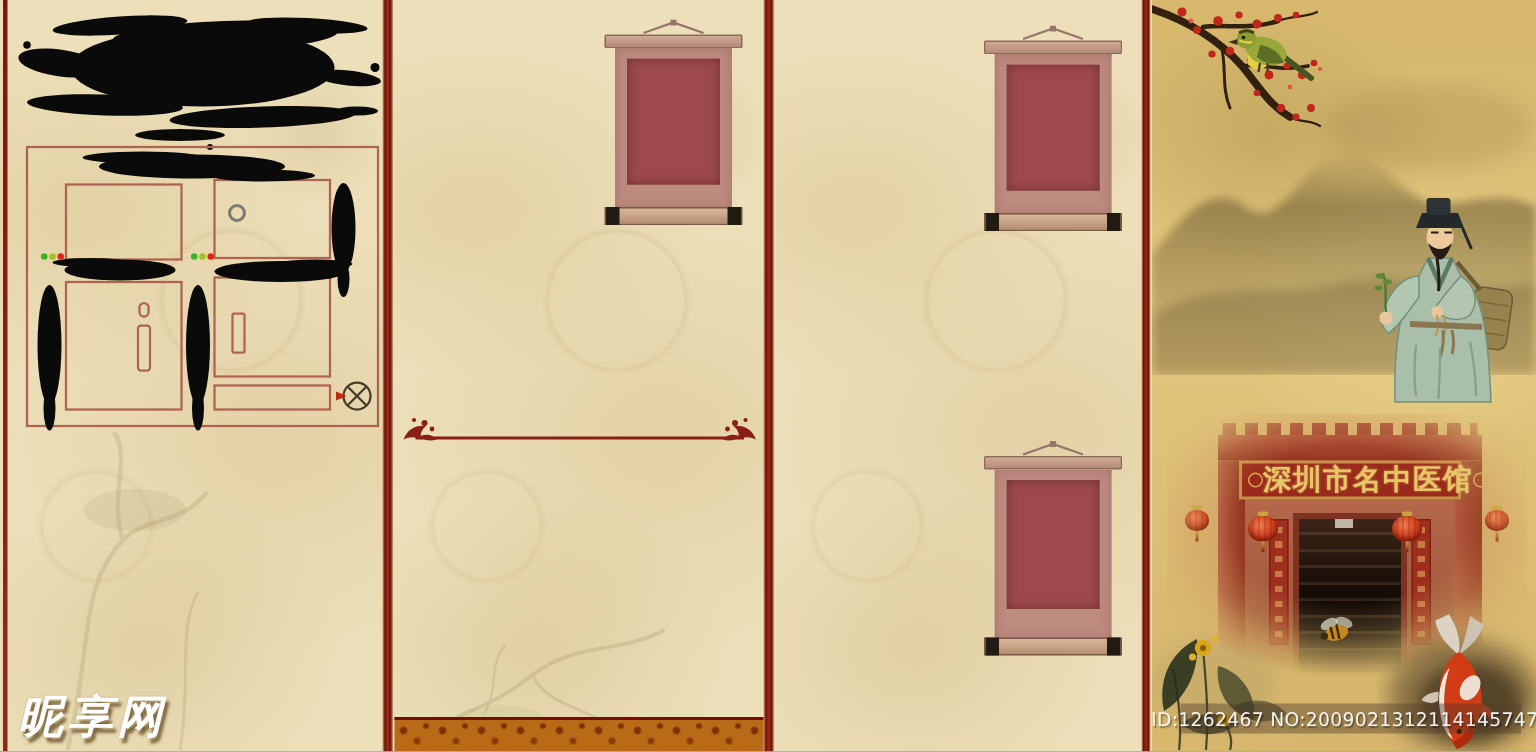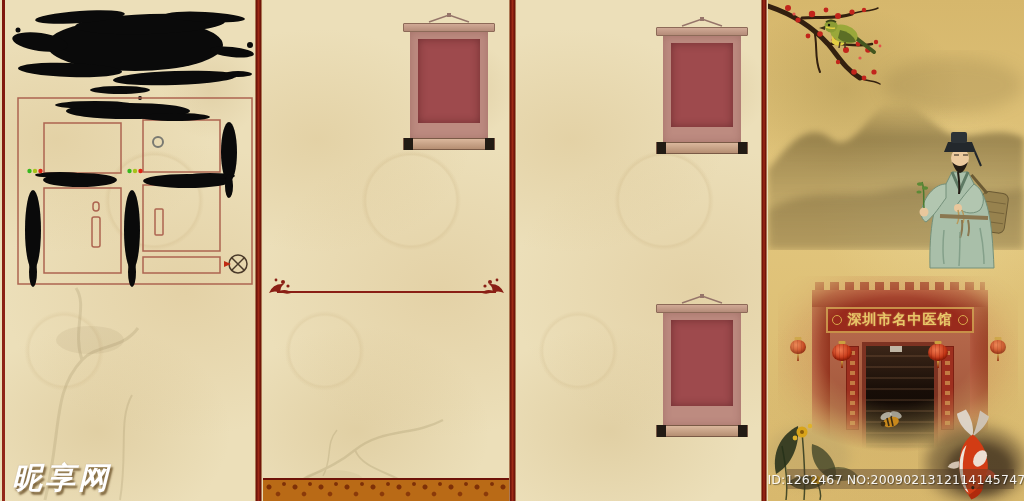--- a/index.html
+++ b/index.html
@@ -62,21 +62,21 @@
     -webkit-mask-image:radial-gradient(ellipse 62% 58% at 50% 42%, #000 52%, rgba(0,0,0,.75) 70%, transparent 100%);
     mask-image:radial-gradient(ellipse 62% 58% at 50% 42%, #000 52%, rgba(0,0,0,.75) 70%, transparent 100%);}
   .building .aura{position:absolute;left:-6px;top:-4px;right:-6px;bottom:-4px;
     background:radial-gradient(ellipse at 50% 45%, rgba(190,95,60,.40), rgba(190,95,60,.18) 60%, transparent 85%);}
   .building .beam{position:absolute;left:34px;top:14px;width:176px;height:17px;
     background:linear-gradient(180deg,#b05038,#963522);}
   .building .beam::before{content:"";position:absolute;top:-8px;left:3px;right:3px;height:8px;
     background:repeating-linear-gradient(90deg,#a5462f 0 9px,transparent 9px 15px);}
   .building .plaque{position:absolute;left:48px;top:31px;width:148px;height:26px;background:#992a1c;
     border:2px solid #c89048;box-sizing:border-box;display:flex;align-items:center;justify-content:space-between;padding:0 4px;}
-  .building .plaque-text{color:#e8c668;font-size:14px;font-weight:bold;letter-spacing:1px;white-space:nowrap;
+  .building .plaque-text{color:#e8c668;font-size:19px;font-weight:bold;letter-spacing:1px;white-space:nowrap;
     text-shadow:0 0 2px rgba(235,195,110,.6);}
   .building .emblem{width:10px;height:10px;border:1.5px solid #d8a84a;border-radius:50%;box-sizing:border-box;flex:0 0 auto;}
   .building .pillar{position:absolute;top:31px;width:18px;height:145px;background:linear-gradient(90deg,#b25a40,#93351f);}
   .building .pillar.pl{left:34px;} .building .pillar.pr{left:192px;}
   .building .wall{position:absolute;left:52px;top:57px;width:140px;height:119px;
     background:linear-gradient(180deg,#b4674a,#9a4f34);}
   .building .door{position:absolute;left:84px;top:66px;width:76px;height:110px;
     border:4px solid #7e3322;box-sizing:border-box;
     background:
       repeating-linear-gradient(180deg, transparent 0 9px, rgba(160,115,80,.22) 9px 11px),

